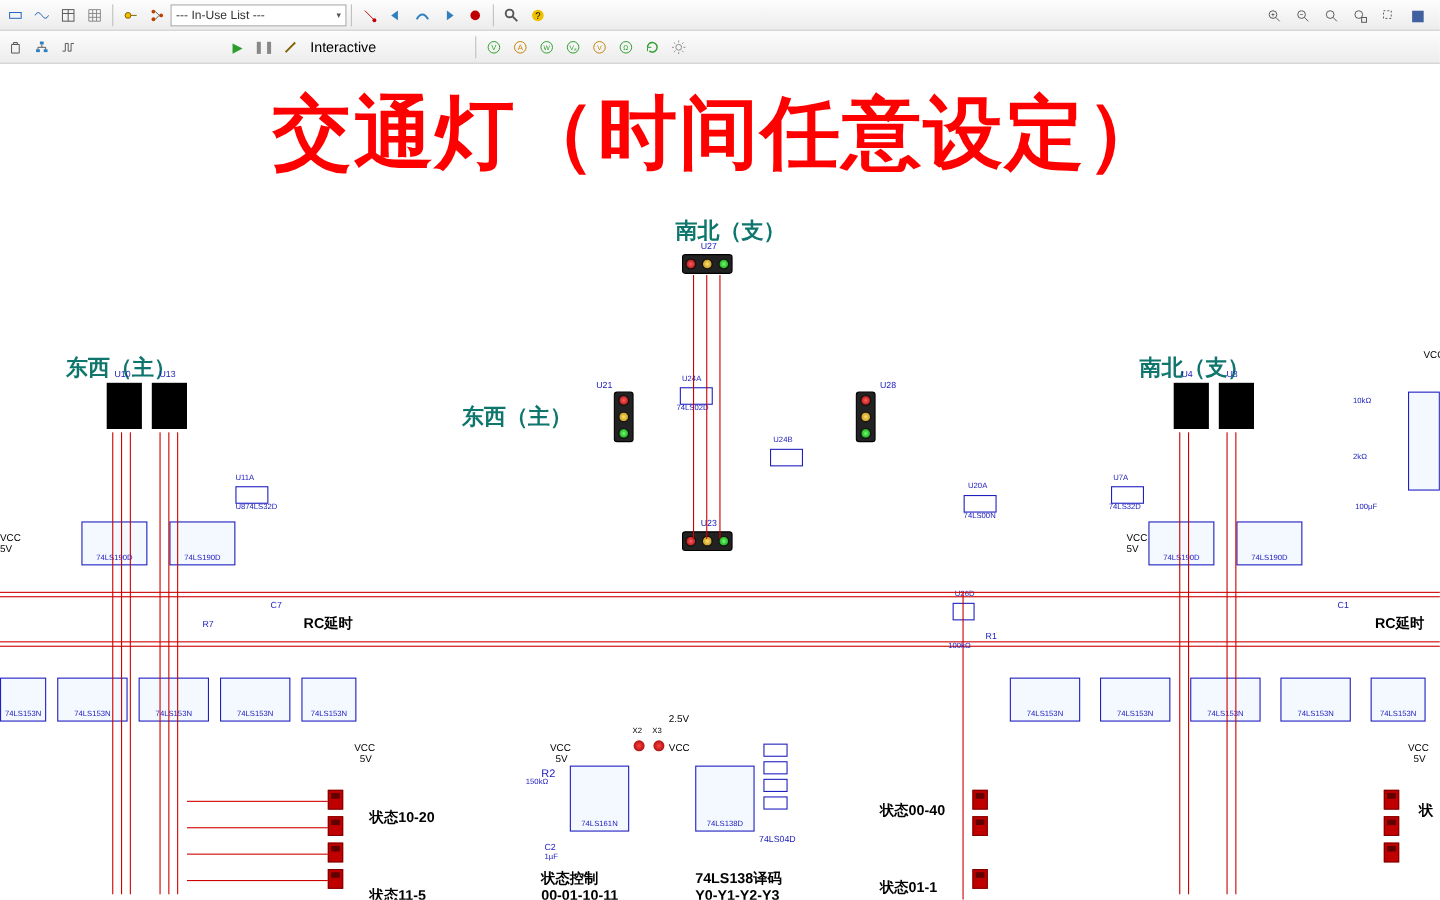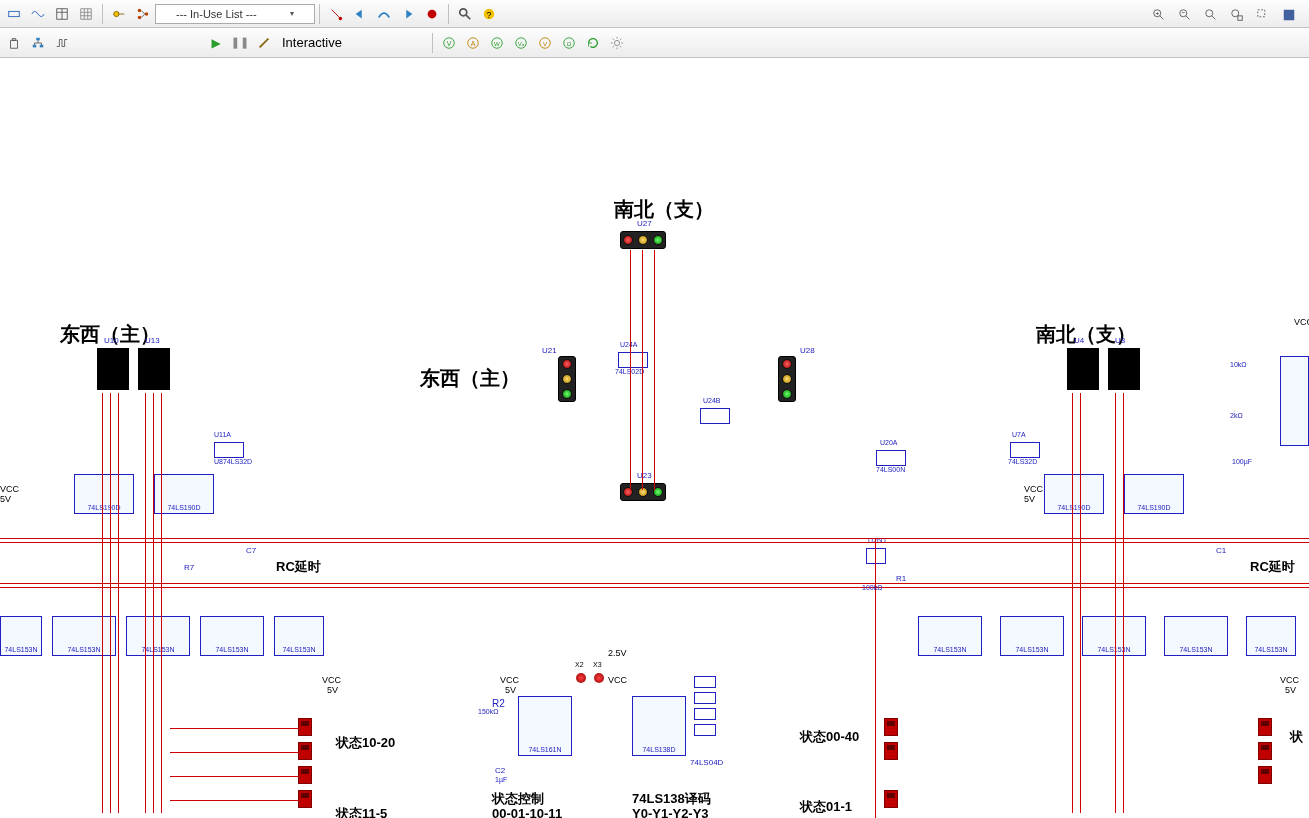--- a/index.html
+++ b/index.html
@@ -1,28 +1,28 @@
 <!DOCTYPE html>
 <html><head>
 <meta charset="utf-8">
 <style>
   *{box-sizing:border-box;margin:0;padding:0}
   body{font-family:"Microsoft YaHei",Arial,sans-serif;background:#fff;width:1309px;height:818px;overflow:hidden;position:relative}
   .toolbar{height:28px;background:linear-gradient(#fdfdfd,#ececec);border-bottom:1px solid #c0c0c0;display:flex;align-items:center;font-size:11px;color:#333;padding:0 2px}
   .tb-btn{width:22px;height:22px;margin:0 1px;display:flex;align-items:center;justify-content:center;border:1px solid transparent;border-radius:2px}
   .tb-sep{width:1px;height:20px;background:#c0c0c0;margin:0 4px}
-  .tb-combo{height:20px;border:1px solid #ababab;background:#fff;font-size:11px;padding:0 20px;min-width:160px;display:flex;align-items:center;justify-content:space-between}
+  .tb-combo{height:20px;border:1px solid #ababab;background:#fff;font-size:11px;padding:0 4px;min-width:160px;display:flex;align-items:center;justify-content:space-between}
   .tb-combo .arrow{font-size:8px;color:#555}
   .tb-text{padding:0 6px;font-size:13px}
   .toolbar2{height:30px;background:linear-gradient(#fdfdfd,#ececec);border-bottom:1px solid #c0c0c0;display:flex;align-items:center;padding:0 2px}
   .play{color:#2a9d2a;font-size:12px}
   .pause{color:#888;font-size:11px}
   .canvas{position:absolute;top:58px;left:0;right:0;bottom:0;background:#fff}
   .title-big{position:absolute;top:15px;left:0;right:0;text-align:center;font-size:72px;font-weight:bold;color:#ff0000;letter-spacing:2px}
-  .label-red{position:absolute;font-size:20px;font-weight:bold;color:#000000}
+  .label-red{position:absolute;font-size:20px;font-weight:bold;color:#0f766e}
   .label-blk{position:absolute;font-size:13px;font-weight:bold;color:#000}
   .label-sm{position:absolute;font-size:11px;color:#000}
   .chip{position:absolute;border:1px solid #2020c0;background:#f4f8ff}
   .chip-name{position:absolute;bottom:2px;left:0;right:0;text-align:center;font-size:7px;color:#2020c0}
   .bbox{position:absolute;background:#000}
   .traffic{position:absolute;background:#222;border:1px solid #000;display:flex;align-items:center;justify-content:space-around;border-radius:3px}
   .traffic.h{width:46px;height:18px;flex-direction:row}
   .traffic.v{width:18px;height:46px;flex-direction:column}
   .led{width:10px;height:10px;border-radius:50%;border:1px solid #111}
   .led.r{background:radial-gradient(#ff6060,#a00000)}
@@ -239,20 +239,21 @@
   <div class="tb-btn">
       <svg class="icon" viewBox="0 0 16 16">
         <circle cx="8" cy="8" r="3" fill="none" stroke="#888"></circle>
         <path d="M8 1v2M8 13v2M1 8h2M13 8h2M3 3l1.5 1.5M11.5 11.5L13 13M3 13l1.5-1.5M11.5 4.5L13 3" stroke="#888"></path>
       </svg>
     </div>
 </div>
 
 <div class="canvas">
 
+  <div class="title-big">交通灯（时间任意设定）</div>
 
   <div class="label-red" style="top:263px;left:60px">东西（主）</div>
   <div class="label-red" style="top:307px;left:420px">东西（主）</div>
   <div class="label-red" style="top:138px;left:614px">南北（支）</div>
   <div class="label-red" style="top:263px;left:1036px">南北（支）</div>
 
   <div class="label-blk" style="top:500px;left:276px">RC延时</div>
   <div class="label-blk" style="top:500px;left:1250px">RC延时</div>
   <div class="label-blk" style="top:676px;left:336px">状态10-20</div>
   <div class="label-blk" style="top:747px;left:336px">状态11-5</div>

